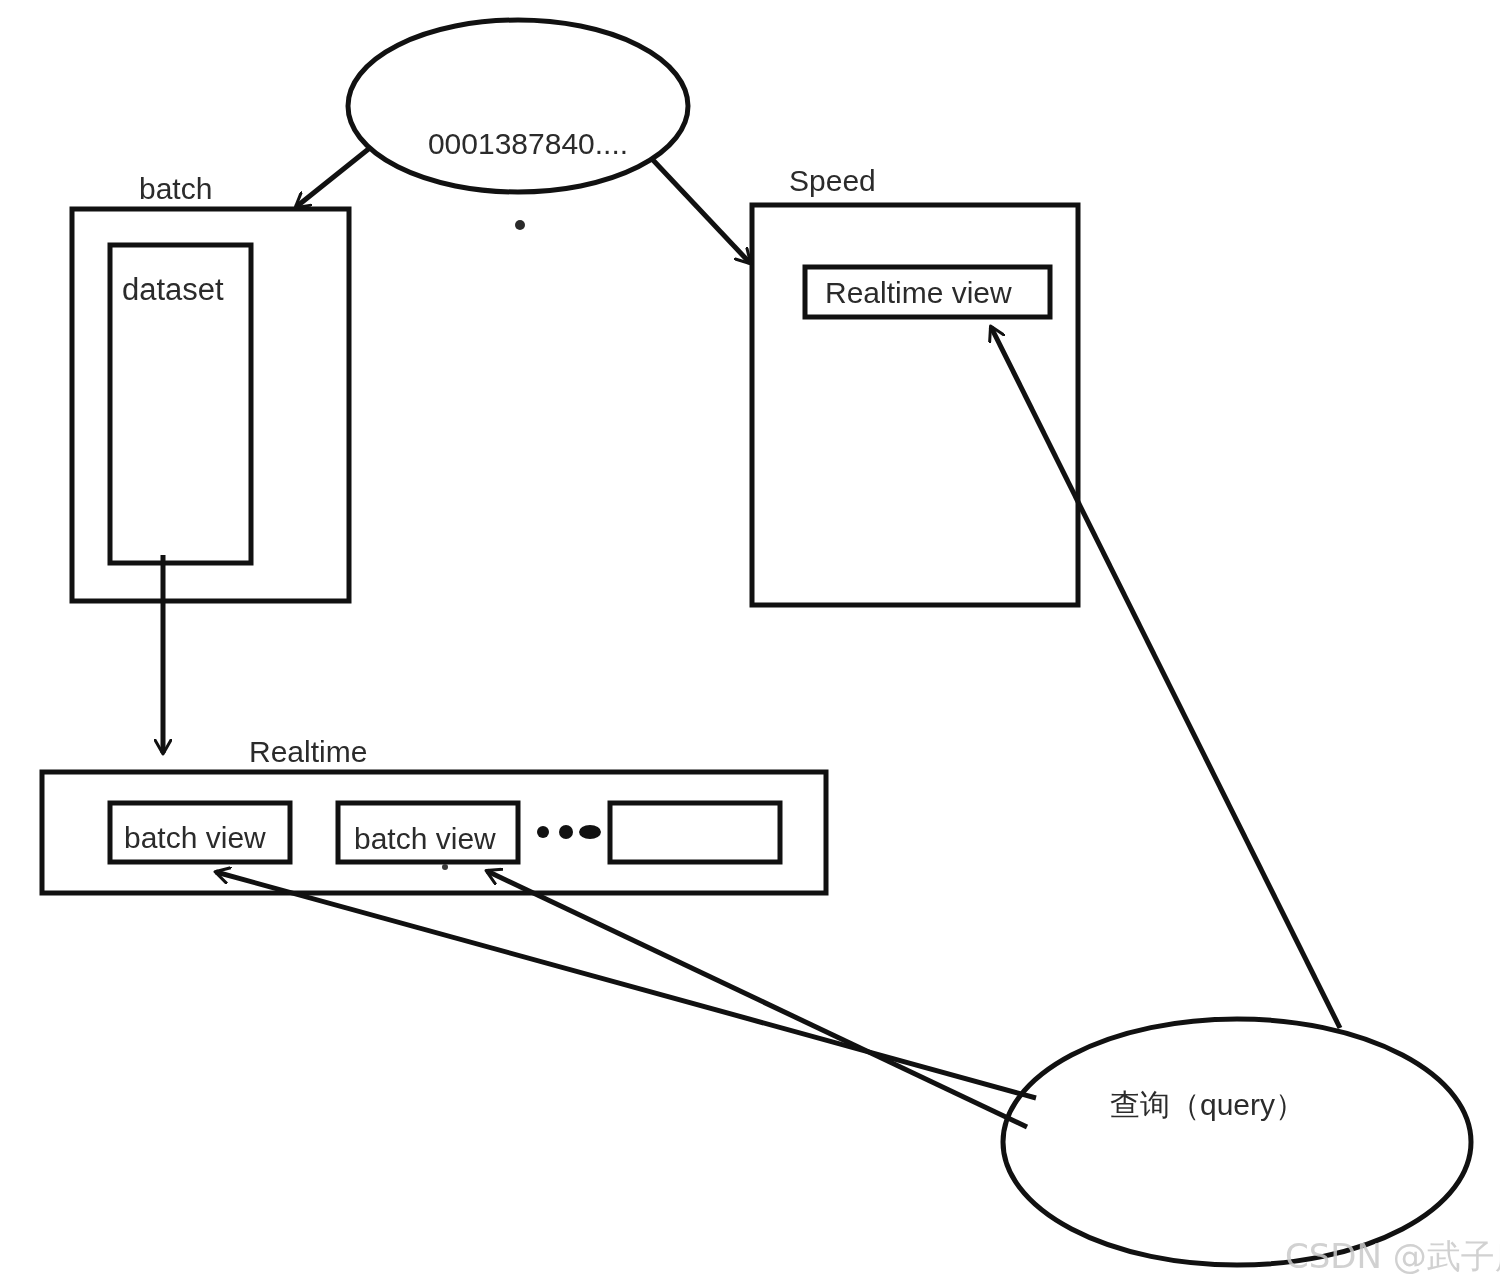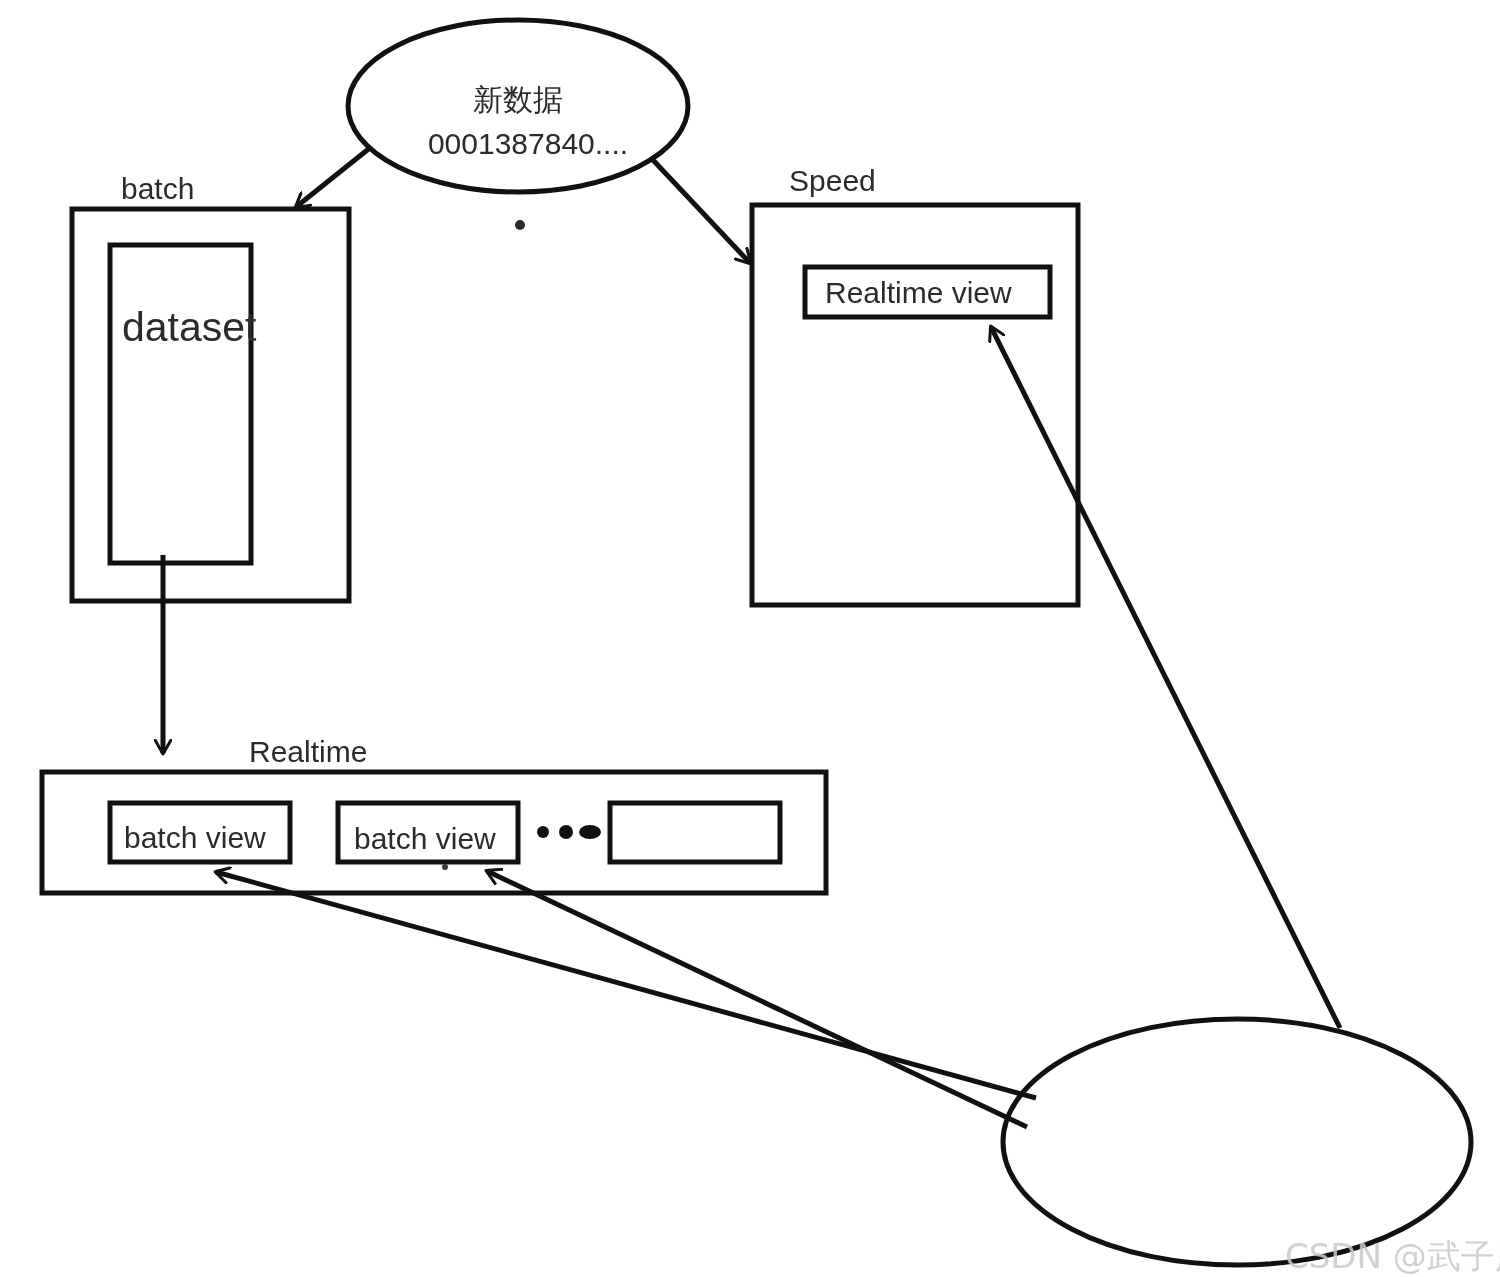--- a/index.html
+++ b/index.html
@@ -25,22 +25,21 @@
   .lbl {
     position: absolute;
     color: #2b2b2b;
     white-space: nowrap;
     font-weight: 400;
   }
   .lbl-outer {
     font-size: 30px;
   }
   .lbl-inner {
-    font-size: 41px;
-    margin-top: 32px;
+    font-size: 31px;
   }
   .lbl-boxtext {
     font-size: 30px;
   }
   .lbl-ellipse {
     font-size: 30px;
     text-align: center;
   }
   .wm {
     position: absolute;
@@ -102,35 +101,35 @@
 
     <line x1="163" y1="555" x2="163" y2="753" stroke="#111111" stroke-width="5" marker-end="url(#arrowOpen)"></line>
 
     <line x1="1036" y1="1098" x2="216" y2="872" stroke="#111111" stroke-width="5" marker-end="url(#arrowOpen)"></line>
 
     <line x1="1027" y1="1127" x2="487" y2="871" stroke="#111111" stroke-width="5" marker-end="url(#arrowOpen)"></line>
 
     <line x1="1340" y1="1028" x2="991" y2="327" stroke="#111111" stroke-width="5" marker-end="url(#arrowOpen)"></line>
   </svg>
 
-  <div class="lbl lbl-outer" style="left:121px; top:172px;">batch</div>
+  <div class="lbl lbl-outer" style="left:139px; top:172px;">batch</div>
 
   <div class="lbl lbl-outer" style="left:789px; top:164px;">Speed</div>
 
   <div class="lbl lbl-outer" style="left:249px; top:735px;">Realtime</div>
 
   <div class="lbl lbl-inner" style="left:122px; top:272px;">dataset</div>
 
   <div class="lbl lbl-boxtext" style="left:825px; top:276px;">Realtime view</div>
 
   <div class="lbl lbl-boxtext" style="left:124px; top:821px;">batch view</div>
 
   <div class="lbl lbl-boxtext" style="left:354px; top:822px;">batch view</div>
 
-  <div class="lbl lbl-ellipse" style="left:418px; top:80px; width:200px;">新数据</div>
 
   <div class="lbl lbl-ellipse" style="left:418px; top:127px; width:220px;">0001387840....</div>
 
+  <div class="lbl lbl-ellipse" style="left:1110px; top:1085px;">查询（query）</div>
 
 
   <div class="wm wm-light" style="left:1285px; top:1234px;">CSDN @武子康</div>
 
 </div>
 
 </body></html>

